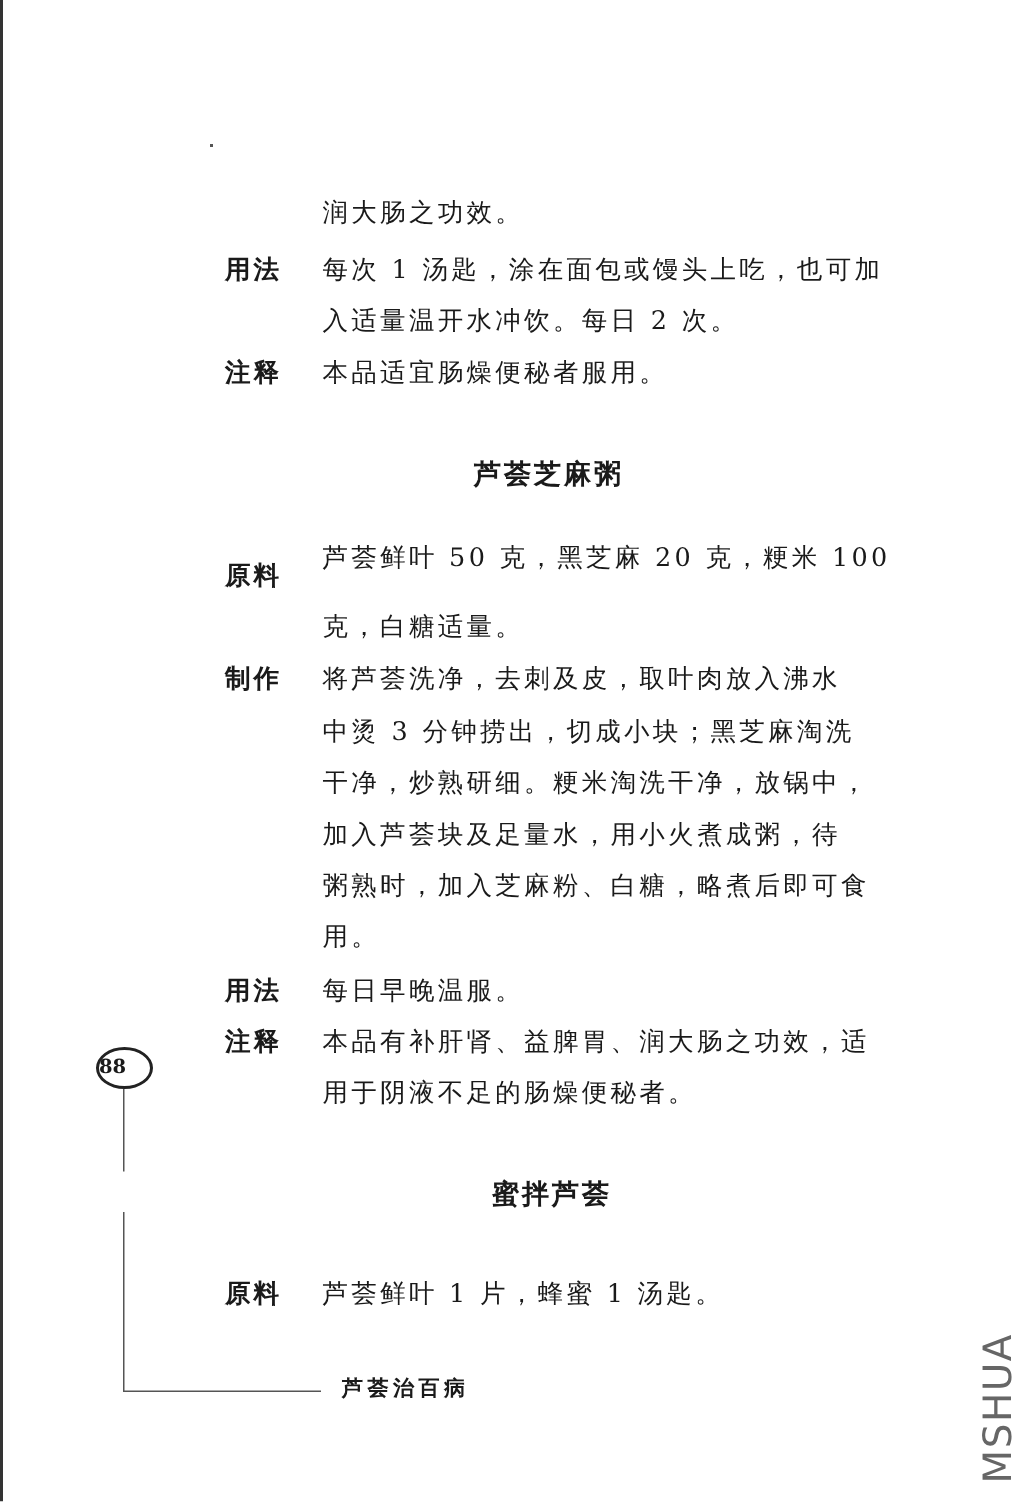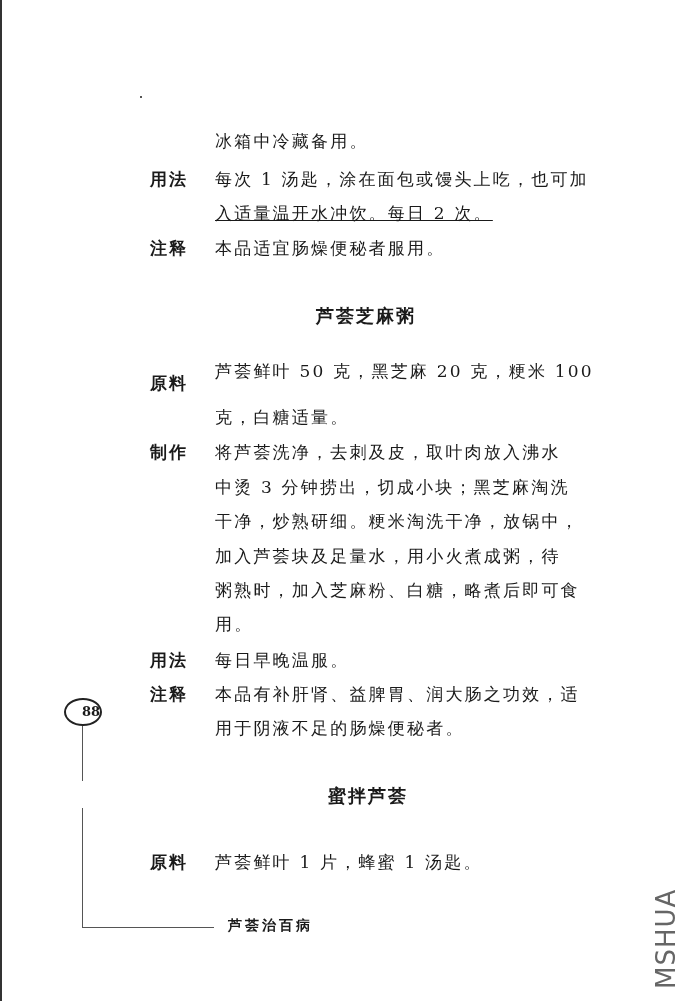--- a/index.html
+++ b/index.html
@@ -9,45 +9,45 @@
     }
     .left-edge { position: absolute; left: 0; top: 0; width: 2px; height: 1001px; background: #333; }
     .speck { position: absolute; left: 140px; top: 96px; width: 2px; height: 2px; background: #555; }
     .line { position: absolute; left: 0; font-size: 17px; letter-spacing: 2.2px; white-space: nowrap; }
     .label { position: absolute; left: 150px; font-size: 17px; letter-spacing: 2px; font-weight: bold; white-space: nowrap; text-align: right; }
     .text { left: 215px; }
     .title { position: absolute; font-size: 18px; letter-spacing: 2px; font-weight: bold; white-space: nowrap; }
     .page-num {
       position: absolute; left: 64px; top: 698px; width: 34px; height: 24px;
       border: 2px solid #222; border-radius: 50%;
-      font-size: 13px; font-weight: bold; text-align: right; line-height: 24px;
+      font-size: 13px; font-weight: bold; text-align: left; line-height: 24px;
       font-family: "DejaVu Serif", serif;
     }
     .vline1 { position: absolute; left: 82px; top: 726px; width: 1px; height: 55px; background: #555; }
     .vline2 { position: absolute; left: 82px; top: 808px; width: 1px; height: 120px; background: #555; }
     .hline { position: absolute; left: 82px; top: 927px; width: 132px; height: 1px; background: #555; }
     .footer-title { position: absolute; left: 228px; top: 917px; font-size: 14px; font-weight: bold; letter-spacing: 3px; white-space: nowrap; }
     .watermark {
       position: absolute; left: 648px; top: 884px; width: 36px; height: 110px;
       writing-mode: vertical-rl; transform: rotate(180deg);
       font-family: "DejaVu Sans", sans-serif; font-size: 26px; color: #666; letter-spacing: 1px;
       line-height: 36px; text-align: center;
     }
   </style>
 </head>
 <body>
 
 <div class="left-edge"></div>
 <div class="speck"></div>
 
-<div class="line text" style="top:130px;">冰箱中冷藏备用。</div>
+<div class="line text" style="top:130px;">润大肠之功效。</div>
 
 <div class="label" style="top:168px;">用法</div>
 <div class="line text" style="top:168px;">每次 1 汤匙，涂在面包或馒头上吃，也可加</div>
-<div class="line text" style="top:202px;text-decoration:underline;">入适量温开水冲饮。每日 2 次。</div>
+<div class="line text" style="top:202px;">入适量温开水冲饮。每日 2 次。</div>
 
 <div class="label" style="top:237px;">注释</div>
 <div class="line text" style="top:237px;">本品适宜肠燥便秘者服用。</div>
 
 <div class="title" style="left:316px; top:304px;">芦荟芝麻粥</div>
 
 <div class="label" style="top:372px;">原料</div>
 <div class="line text" style="top:360px;">芦荟鲜叶 50 克，黑芝麻 20 克，粳米 100</div>
 <div class="line text" style="top:406px;">克，白糖适量。</div>
 

